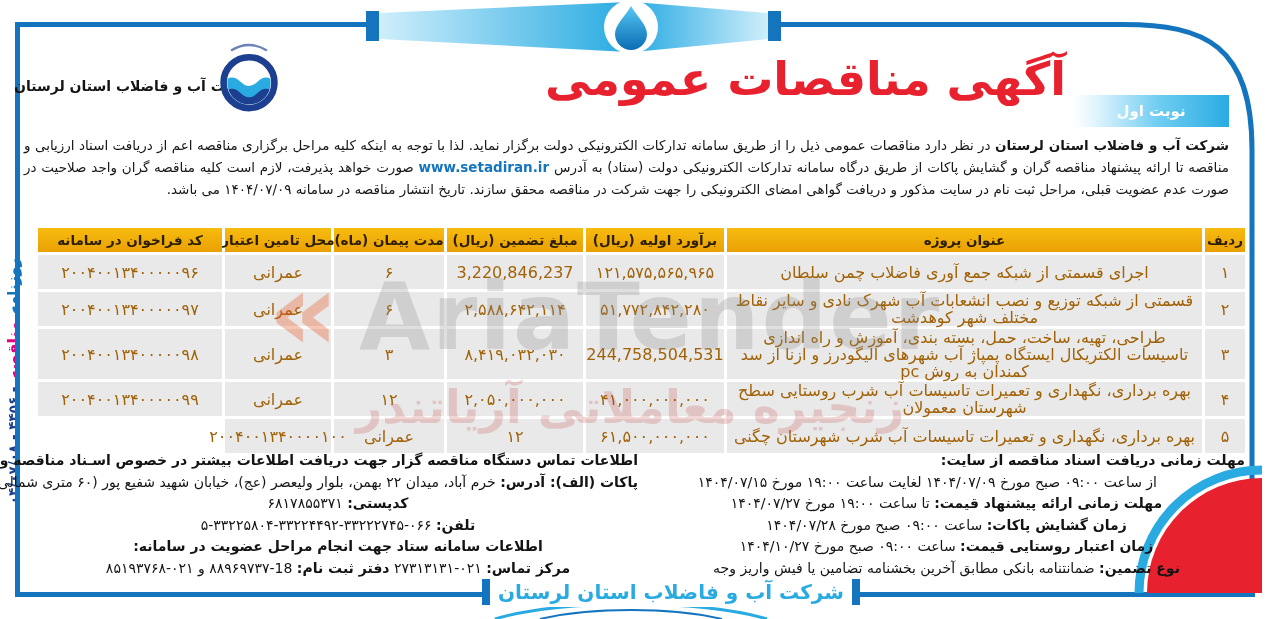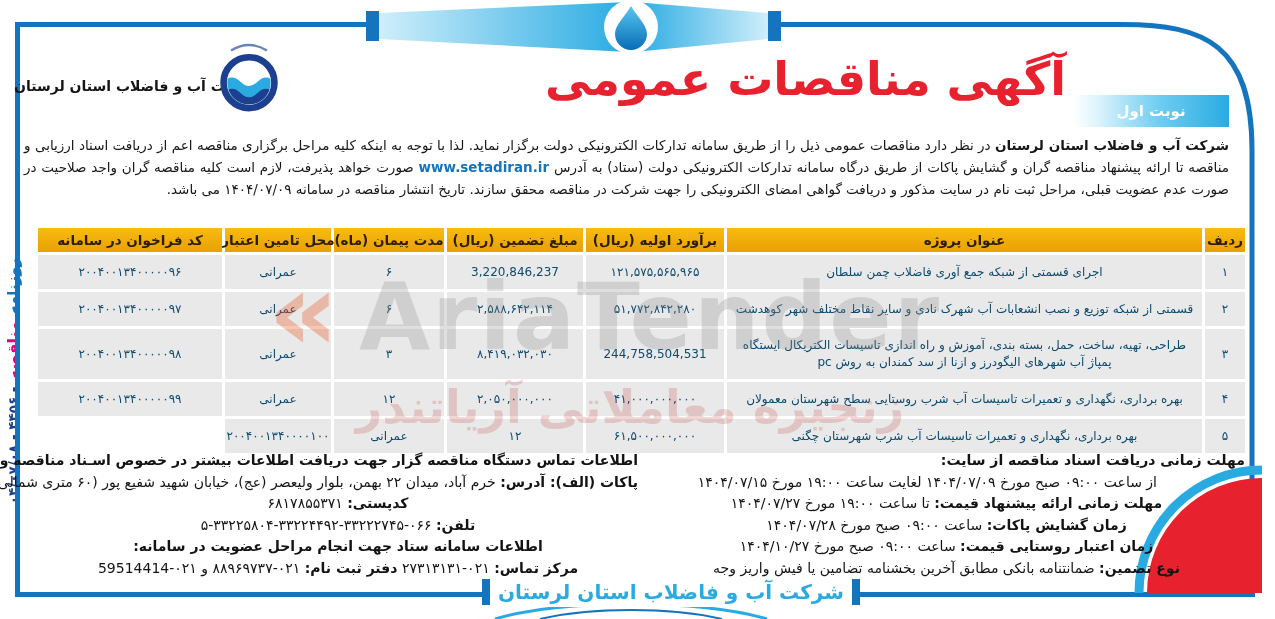--- a/index.html
+++ b/index.html
@@ -26,22 +26,22 @@
   .intro{left:24px;top:134px;width:1205px;direction:rtl;text-align:justify;
     font-size:13.5px;line-height:22px;margin:0;color:#161616;}
   .intro b{font-weight:bold;}
   .link{color:#1474be;font-weight:bold;}
   
   .tbl{left:38px;top:228px;width:1207px;display:grid;direction:rtl;
     grid-template-columns:40px 1fr 138px 136px 110px 106px 184px;
     grid-template-rows:24px 34px 34px 50px 34px 34px;gap:3px;}
   .th{background:linear-gradient(#f7bc10,#e9a004);color:#2d1e00;font-weight:bold;
     font-size:13.5px;display:flex;align-items:center;justify-content:center;white-space:nowrap;}
-  .td{background:#e9e9e9;font-size:12px;display:flex;align-items:center;justify-content:center;
-    text-align:center;padding:16px 4px;line-height:17px;color:#0c4a6e;}
+  .td{background:#e9e9e9;font-size:16px;display:flex;align-items:center;justify-content:center;
+    text-align:center;padding:16px 4px;line-height:17px;color:#a16207;}
   
   .col{direction:rtl;font-size:14px;line-height:21.5px;color:#131313;}
   .col-right{left:648px;top:450px;width:597px;}
   .col-left{left:38px;top:450px;width:600px;}
   .ln{white-space:nowrap;}
   .ln.center{text-align:center;}
   .ln.right{text-align:right;}
   .ln.indent{padding-right:88px;}
   .col b{font-weight:bold;}
   
@@ -186,21 +186,21 @@
     <div class="ln center"><b>زمان اعتبار روستایی قیمت:</b> <span>ساعت ۰۹:۰۰ صبح مورخ ۱۴۰۴/۱۰/۲۷</span></div>
     <div class="ln center"><b>نوع تضمین:</b> <span>ضمانتنامه بانکی مطابق آخرین بخشنامه تضامین یا فیش واریز وجه</span></div>
   </div>
 
   <div class="abs col col-left z2" dir="rtl">
     <div class="ln right"><b>اطلاعات تماس دستگاه مناقصه گزار جهت دریافت اطلاعات بیشتر در خصوص اسـناد مناقصه و ارائه</b></div>
     <div class="ln right"><b>پاکات (الف): آدرس:</b> <span>خرم آباد، میدان ۲۲ بهمن، بلوار ولیعصر (عج)، خیابان شهید شفیع پور (۶۰ متری شمالی)</span></div>
     <div class="ln center"><b>کدپستی:</b> <span>۶۸۱۷۸۵۵۳۷۱</span></div>
     <div class="ln center"><b>تلفن:</b> <span>۰۶۶-۳۳۲۲۲۷۴۵-۳۳۲۲۴۴۹۲-۳۳۲۲۵۸۰۴-۵</span></div>
     <div class="ln center"><b>اطلاعات سامانه ستاد جهت انجام مراحل عضویت در سامانه:</b></div>
-    <div class="ln center"><b>مرکز تماس:</b> <span>۰۲۱-۲۷۳۱۳۱۳۱</span> <b>دفتر ثبت نام:</b> <span>۰۲۱-۸۸۹۶۹۷۳۷ و ۰۲۱-59514414</span></div>
+    <div class="ln center"><b>مرکز تماس:</b> <span>۰۲۱-۲۷۳۱۳۱۳۱</span> <b>دفتر ثبت نام:</b> <span>18-۸۸۹۶۹۷۳۷ و ۰۲۱-۸۵۱۹۳۷۶۸</span></div>
   </div>
 
   <div class="abs footer-chip">
     <span class="bar"></span>
     <span class="txt">شرکت آب و فاضلاب استان لرستان</span>
     <span class="bar"></span>
   </div>
 
   <div class="abs wm wm-mark">«</div>
   <div class="abs wm wm-latin">AriaTender</div>

